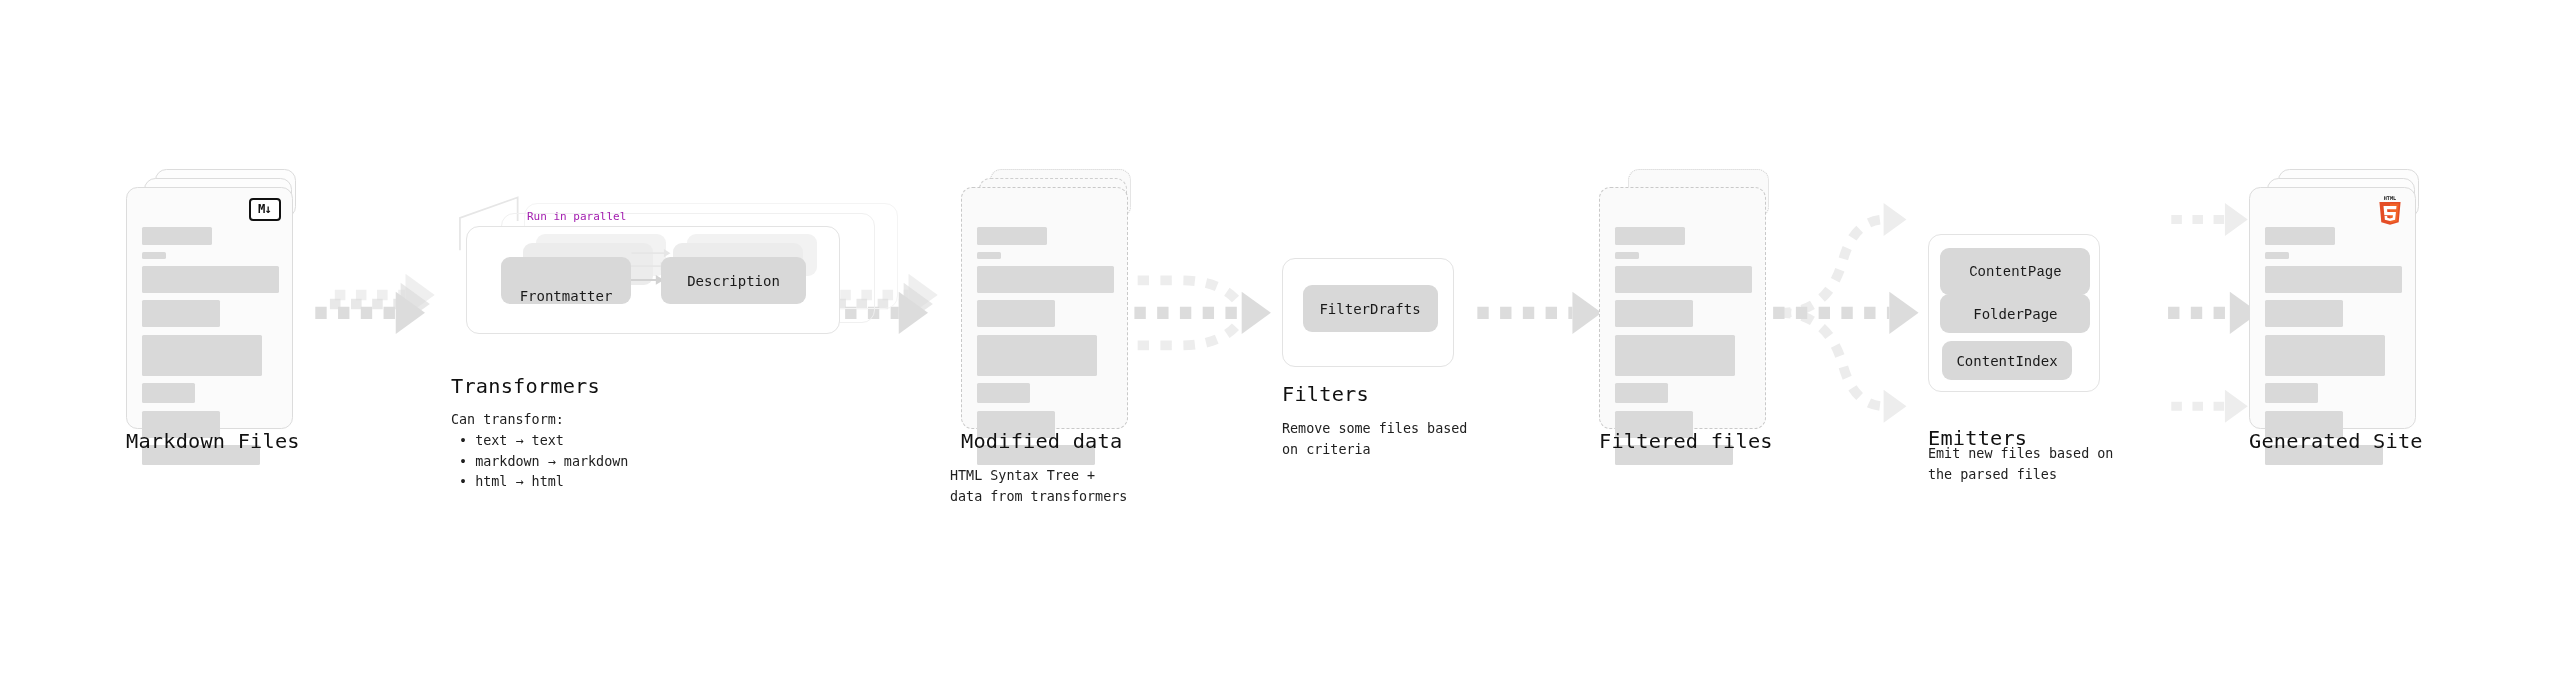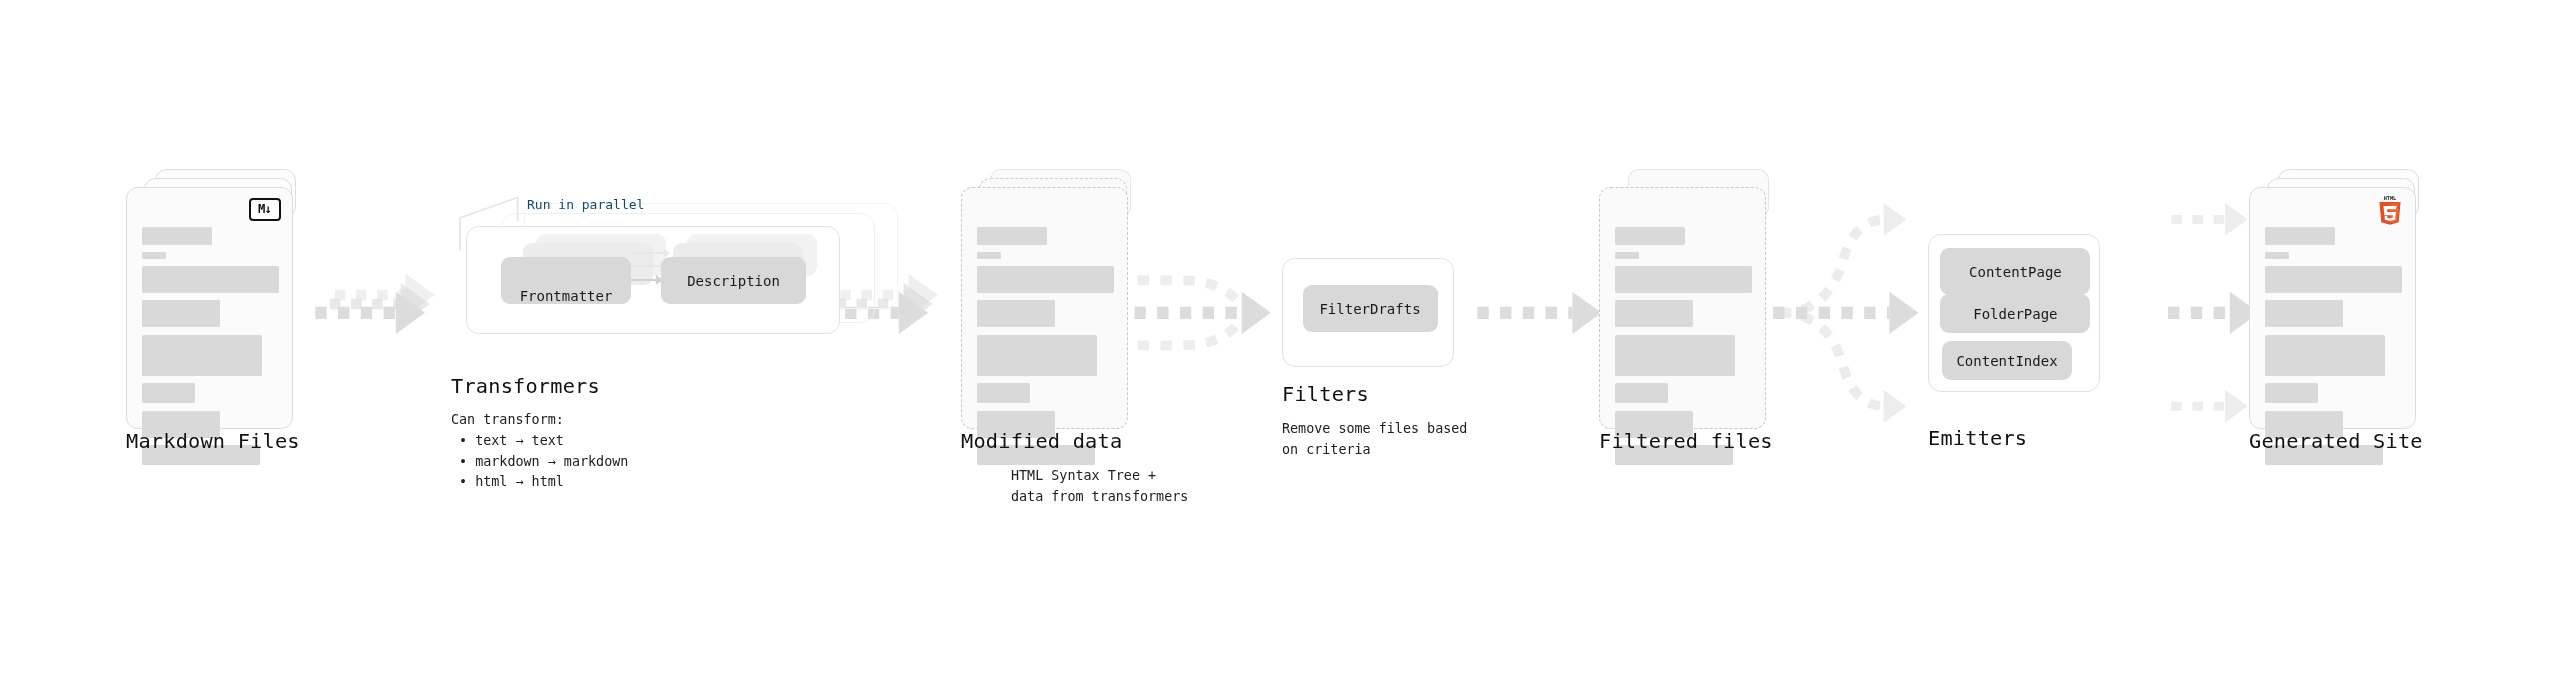--- a/index.html
+++ b/index.html
@@ -66,21 +66,21 @@
 
   
   .title{
     position:absolute;font-size:20.3px;color:#111;white-space:nowrap;
     letter-spacing:0.2px;
   }
   .sub{
     position:absolute;font-size:13.4px;color:#202020;line-height:1.55;
     white-space:pre;
   }
-  .annot{position:absolute;font-size:13px;color:#0c4a6e;white-space:nowrap;}
+  .annot{position:absolute;font-size:11px;color:#a21caf;white-space:nowrap;margin-top:13px;}
 
   
   .ovl{position:absolute;left:0;top:0;width:2576px;height:681px;
        pointer-events:none;overflow:visible;}
 </style>
 </head>
 <body>
 
 <div class="stage">
 
@@ -231,21 +231,21 @@
         <div class="bar" style="width:137px;height:27px;"></div>
         <div class="bar" style="width:78px;height:27px;"></div>
         <div class="bar" style="width:120px;height:41px;"></div>
         <div class="bar" style="width:53px;height:20.3px;"></div>
         <div class="bar" style="width:78px;height:27px;"></div>
         <div class="bar" style="width:118px;height:20.3px;"></div>
       </div>
     </div>
   </div>
   <div class="title" style="left:961px;top:429px;">Modified data</div>
-  <div class="sub" style="left:1011px;top:466px;">HTML Syntax Tree +
+  <div class="sub" style="left:950px;top:466px;">HTML Syntax Tree +
 data from transformers</div>
 
   <div class="group" style="left:1282px;top:258px;width:172px;height:109px;">
     <div class="chip" style="left:19.5px;top:26px;width:135px;height:47px;">
       <span>FilterDrafts</span>
     </div>
   </div>
   <div class="title" style="left:1282px;top:382px;">Filters</div>
   <div class="sub" style="left:1282px;top:419px;">Remove some files based
 on criteria</div>
@@ -261,31 +261,33 @@
         <div class="bar" style="width:120px;height:41px;"></div>
         <div class="bar" style="width:53px;height:20.3px;"></div>
         <div class="bar" style="width:78px;height:27px;"></div>
         <div class="bar" style="width:118px;height:20.3px;"></div>
       </div>
     </div>
   </div>
   <div class="title" style="left:1599px;top:429px;">Filtered files</div>
 
   <div class="group" style="left:1928px;top:234px;width:172px;height:158px;">
-    <div class="chip" style="left:11.4px;top:13px;width:150px;height:47px;">
+    <div class="chip" style="left:11.4px;top:13px;width:150px;height:47px;font-family:Liberation Mono, monospace;">
       <span>ContentPage</span>
     </div>
     <div class="chip" style="left:11.4px;top:59px;width:150px;height:39px;">
       <span>FolderPage</span>
     </div>
     <div class="chip" style="left:13px;top:106px;width:130px;height:39px;">
       <span>ContentIndex</span>
     </div>
   </div>
   <div class="title" style="left:1928px;top:426px;">Emitters</div>
+  <div class="sub" style="left:1928px;top:444px;">Emit new files based on
+the parsed files</div>
 
   <div class="doc-stack" style="left:2249px;top:187px;">
     <div class="sheet solid" style="left:29px;top:-18px;width:141px;height:49px;">
       <div class="css-badge" style="right:14.6px;top:8.1px;">
         <span>CSS</span>
       </div>
     </div>
     <div class="sheet solid" style="left:18px;top:-9px;width:148px;height:49px;">
       <div class="js-badge" style="right:19.5px;top:11.4px;"></div>
     </div>

